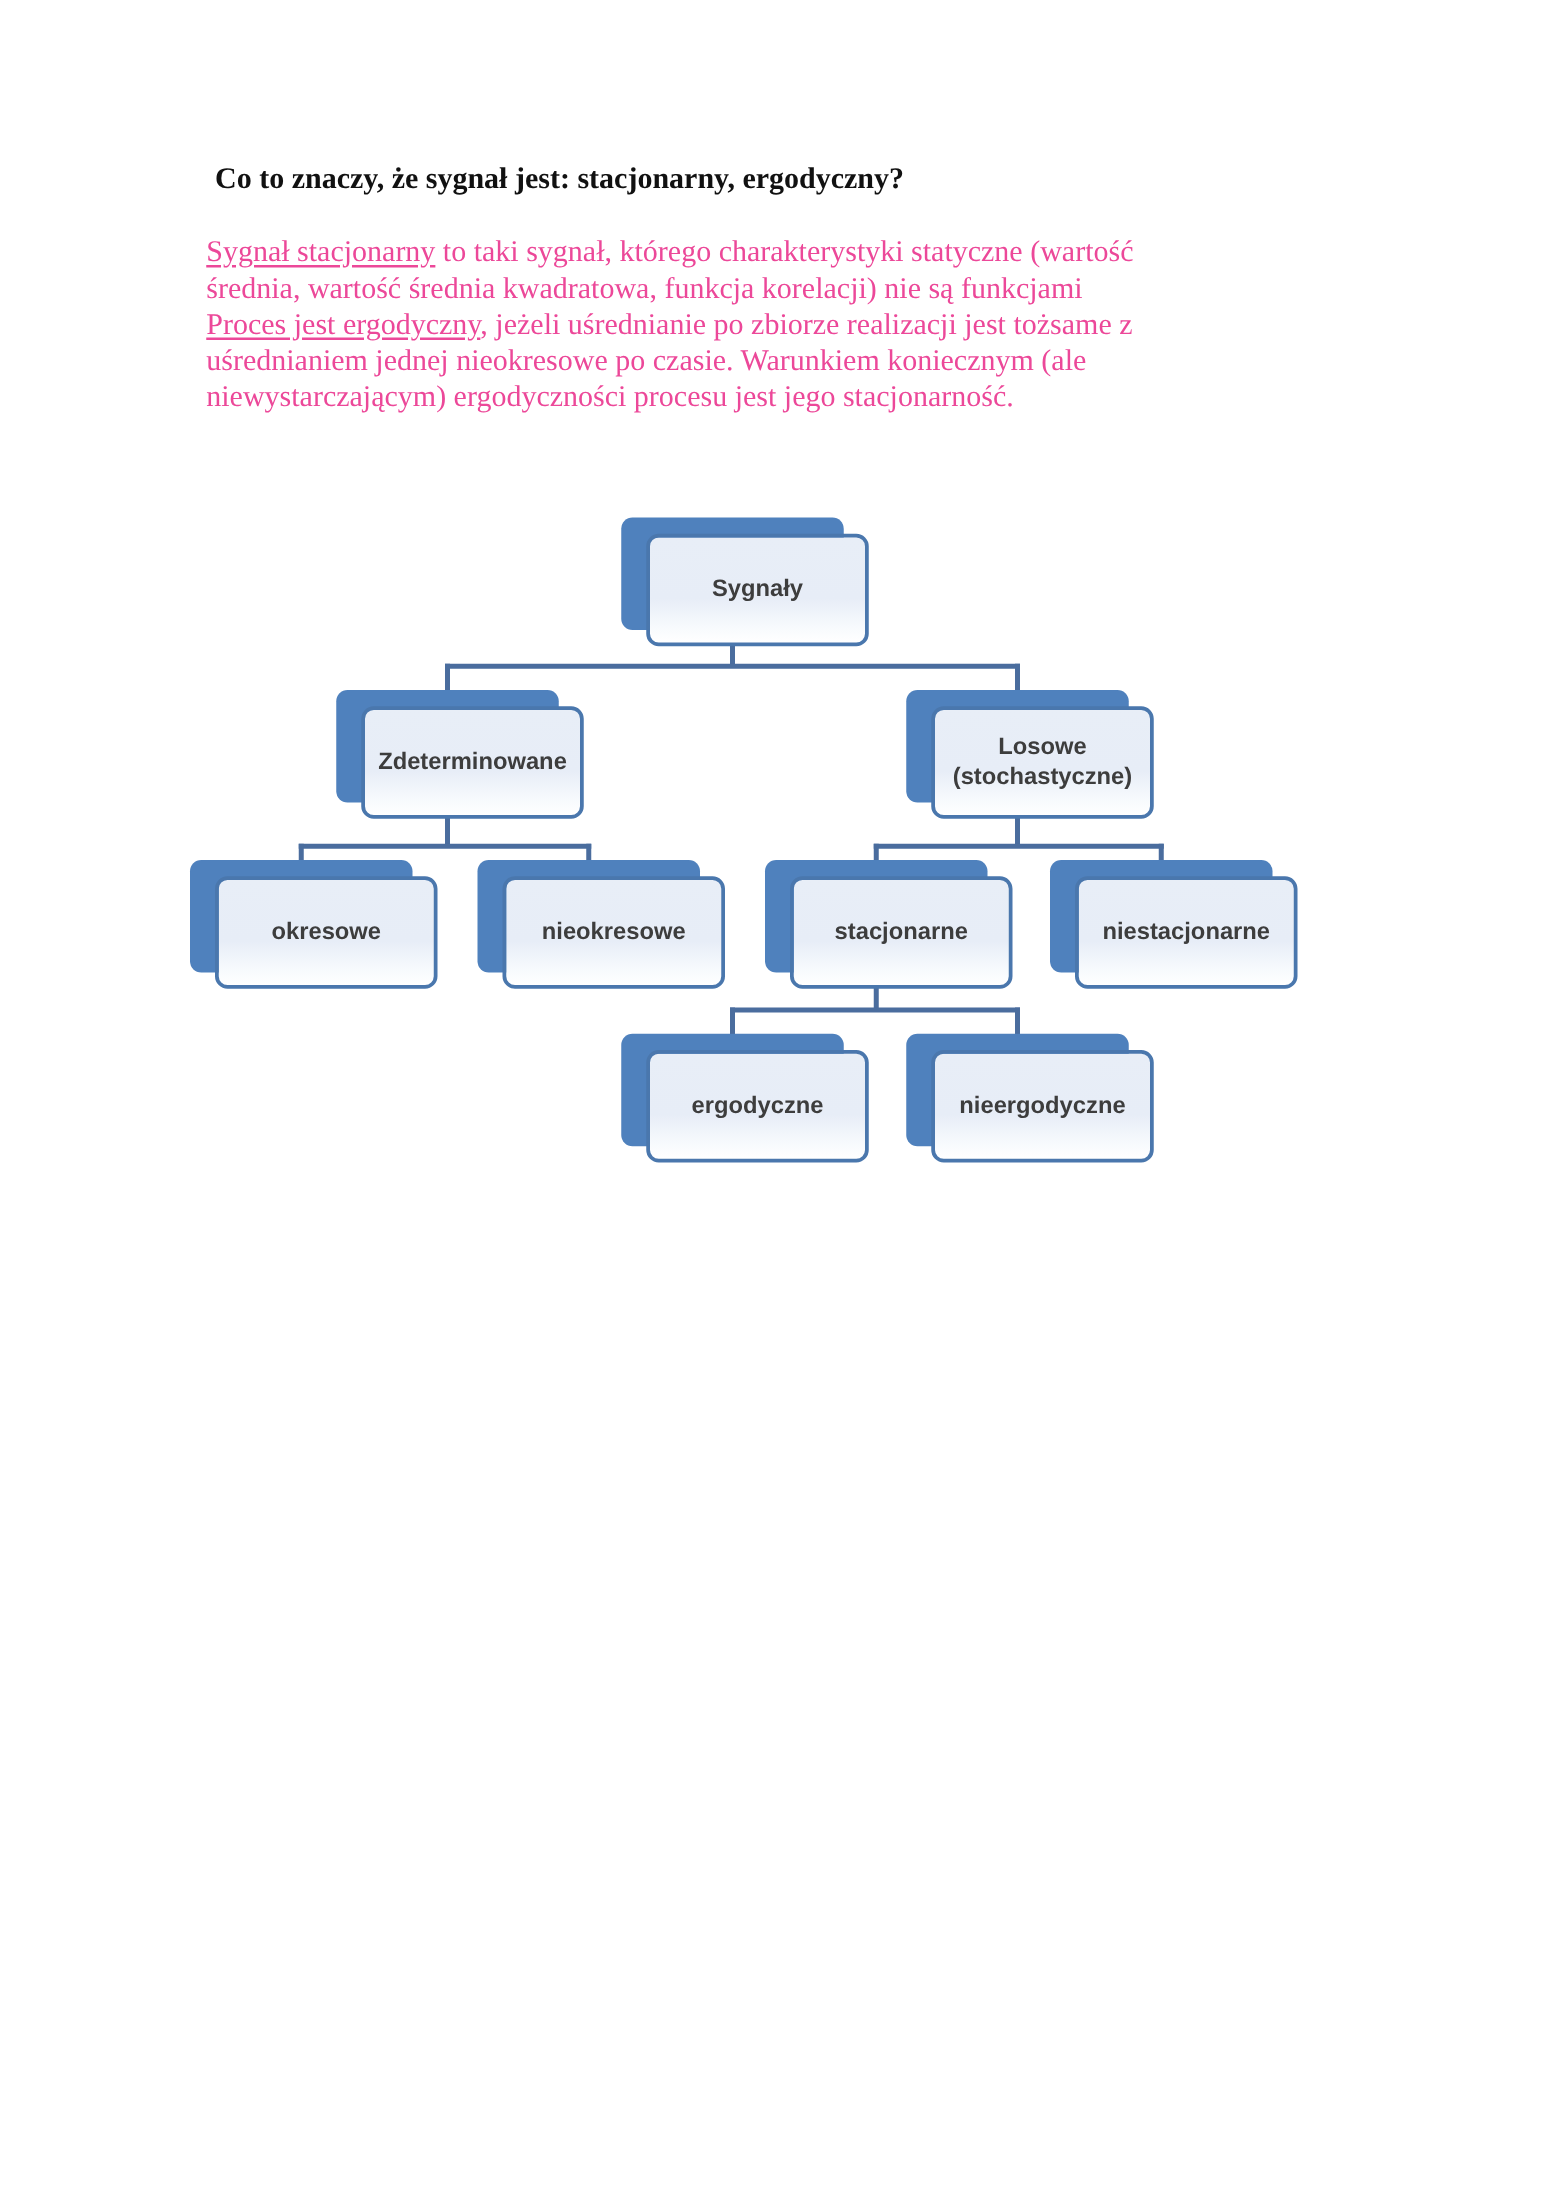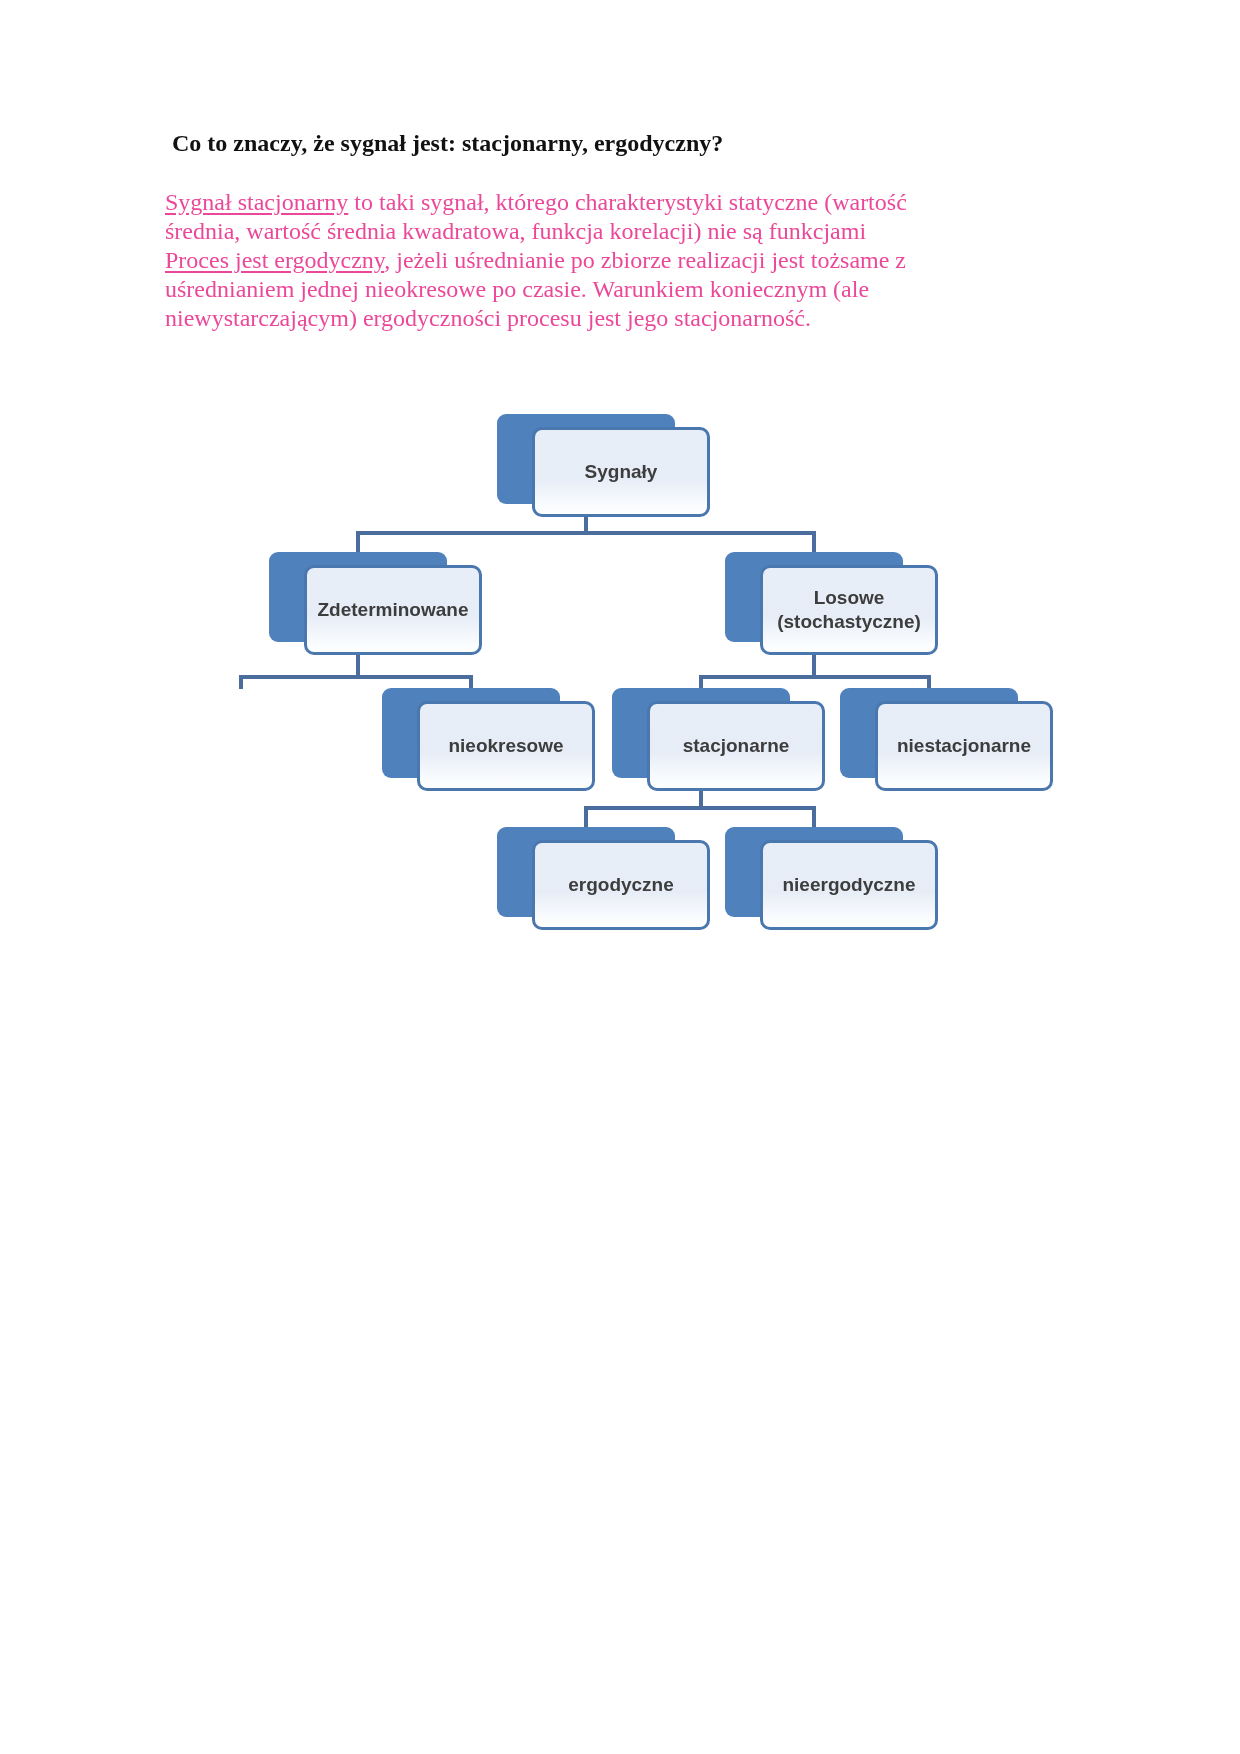--- a/index.html
+++ b/index.html
@@ -23,21 +23,21 @@
   .node-back{
     position:absolute;left:0;top:0;width:178px;height:90px;
     background:#4f81bd;border-radius:9px;
   }
   .node-front{
     position:absolute;left:20px;top:13px;width:178px;height:90px;
     box-sizing:border-box;border:3px solid #4a77ad;border-radius:10px;
     background:linear-gradient(180deg,#e8eef7 0%,#e7edf7 58%,#f7fafd 85%,#ffffff 100%);
     display:flex;align-items:center;justify-content:center;text-align:center;
     font-family:"Liberation Sans", sans-serif;font-size:19px;font-weight:600;
-    color:#3d3d3d;white-space:pre-line;line-height:1.25;padding:16px 2px;margin-left:15px;
+    color:#3d3d3d;white-space:pre-line;line-height:1.25;padding:16px 2px;
   }
   .conn{position:absolute;background:#4a6d9e;}
 </style>
 </head>
 <body>
 
 <div class="page-title">Co to znaczy, że sygnał jest: stacjonarny, ergodyczny?</div>
 
 <div class="body-text">
   <div class="body-line"><span class="lead-underline">Sygnał stacjonarny</span><span> to taki sygnał, którego charakterystyki statyczne (wartość</span></div>
@@ -78,20 +78,24 @@
     <div class="node-back"></div>
     <div class="node-front"><span>Zdeterminowane</span></div>
   </div>
 
   <div class="node" style="left:725px;top:552px;">
     <div class="node-back"></div>
     <div class="node-front"><span>Losowe
 (stochastyczne)</span></div>
   </div>
 
+  <div class="node" style="left:152px;top:688px;">
+    <div class="node-back"></div>
+    <div class="node-front"><span>okresowe</span></div>
+  </div>
 
   <div class="node" style="left:382px;top:688px;">
     <div class="node-back"></div>
     <div class="node-front"><span>nieokresowe</span></div>
   </div>
 
   <div class="node" style="left:612px;top:688px;">
     <div class="node-back"></div>
     <div class="node-front"><span>stacjonarne</span></div>
   </div>

